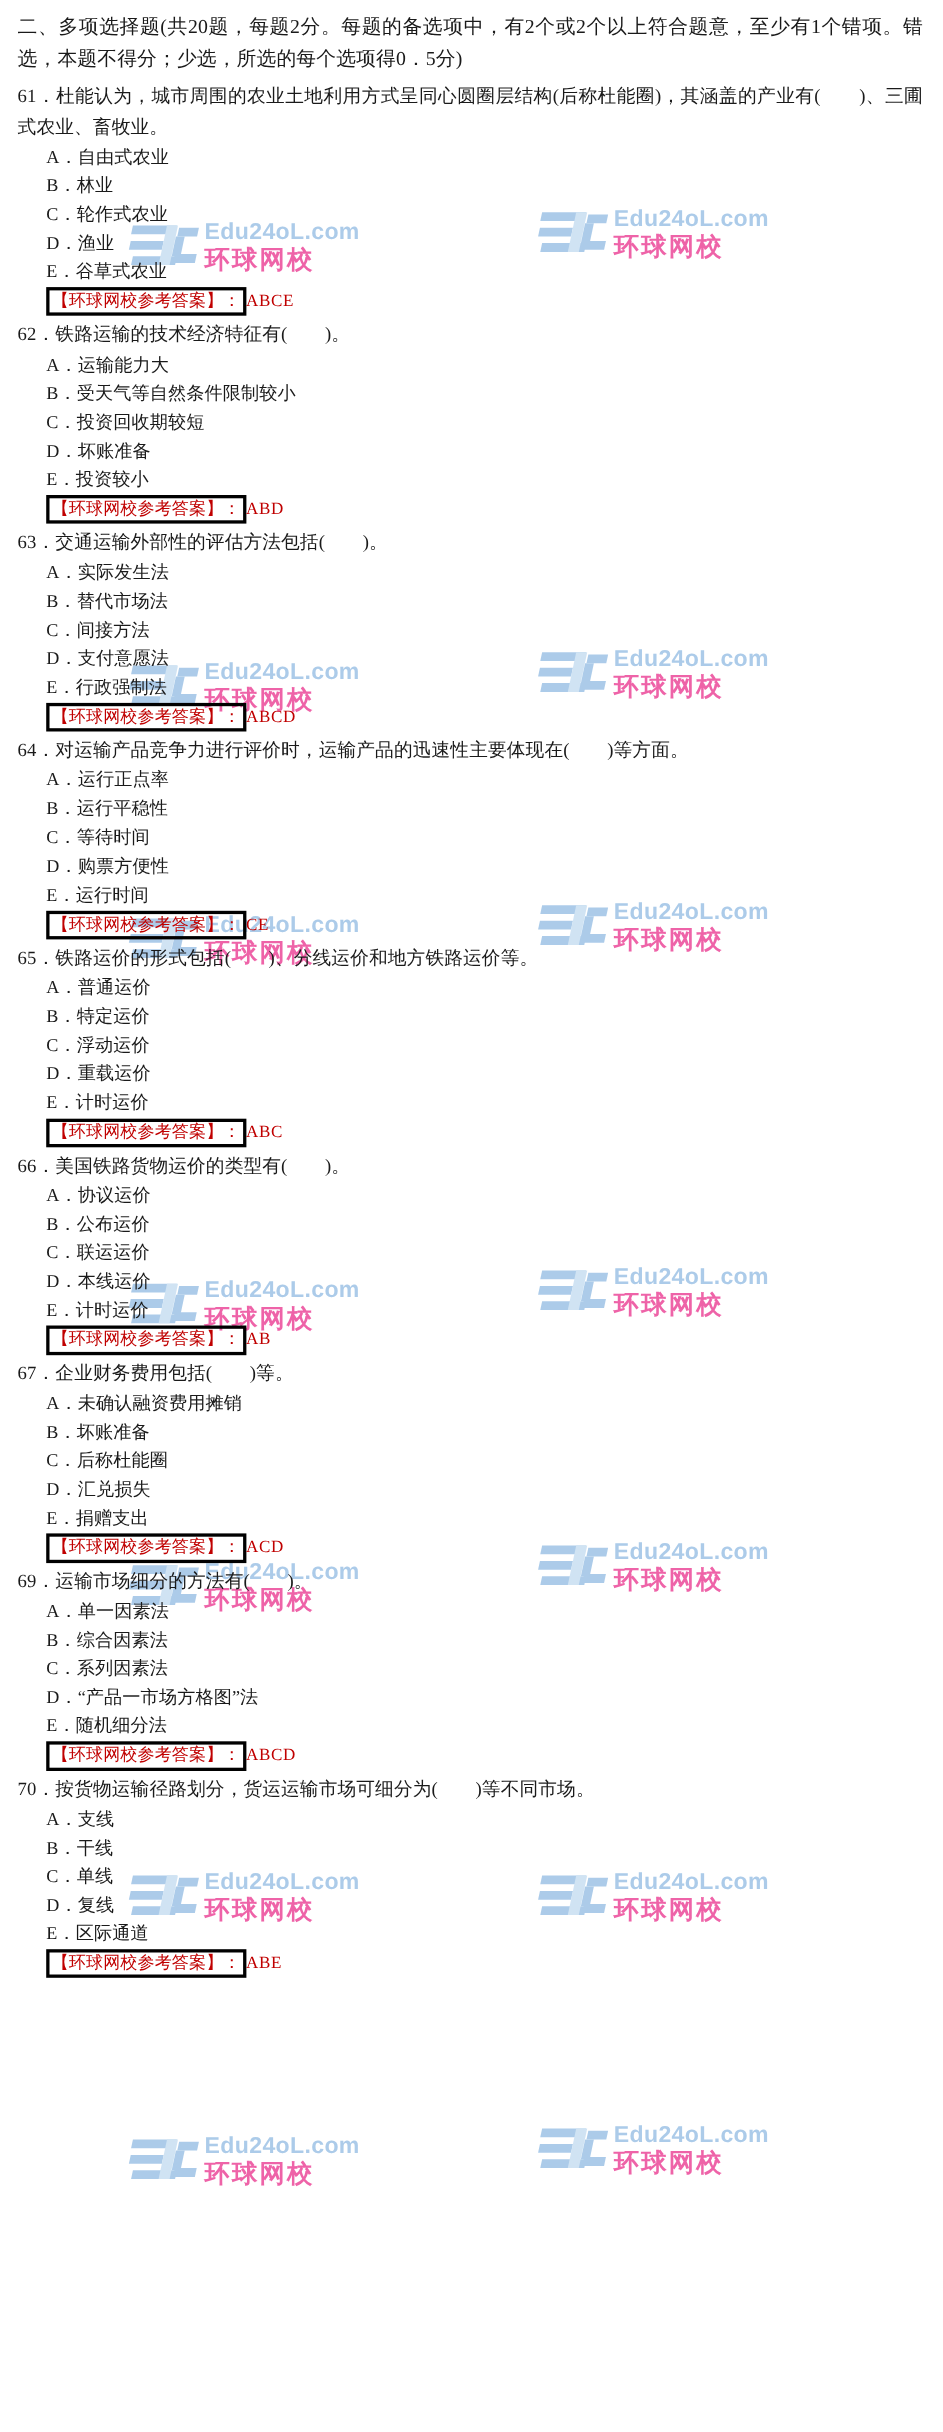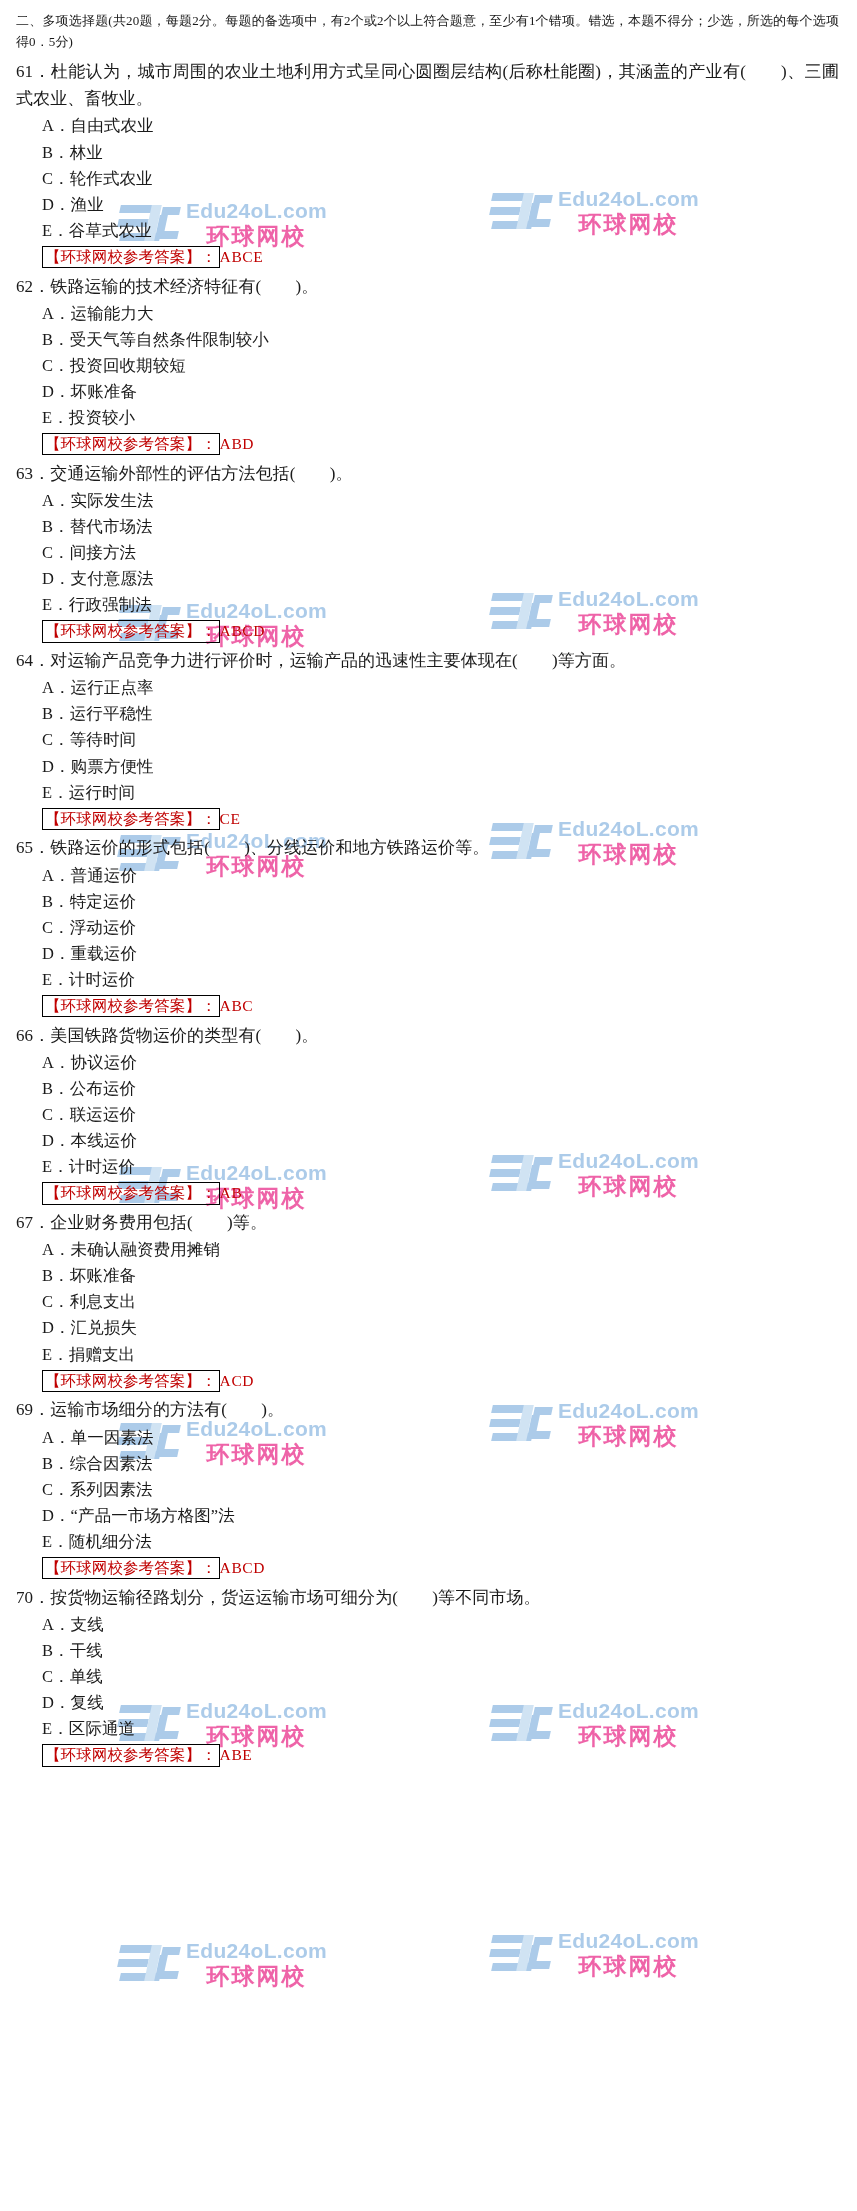--- a/index.html
+++ b/index.html
@@ -15,21 +15,21 @@
   }
   .page {
     position: relative;
     width: 857px;
     min-height: 2211px;
     box-sizing: border-box;
     padding: 10px 18px 14px 16px;
     overflow: hidden;
   }
   .section-intro {
-    font-size: 13px;
+    font-size: 18px;
     line-height: 1.62;
     margin: 0 0 6px 0;
     text-align: justify;
     letter-spacing: 0.1px;
   }
   .q-block {
     margin: 0 0 1px 0;
     position: relative;
     z-index: 3;
     font-family: Liberation Serif, serif;
@@ -53,35 +53,34 @@
   }
   .ans {
     font-size: 15.5px;
     line-height: 1.6;
     margin: 1px 0 3px 0;
     padding-left: 26px;
     color: #c00000;
     letter-spacing: 0.1px;
   }
   .ans .ans-label {
-    border: 1px solid #000000;
+    border: 3px solid #000000;
     padding: 0 2px 1px 2px;
     display: inline-block;
     line-height: 1.25;
   }
   .ans .ans-val {
     letter-spacing: 0.6px;
   }
   
   .wm-layer {
     position: absolute;
     inset: 0;
     z-index: 1;
     pointer-events: none;
-    text-align: center;
   }
   .wm {
     position: absolute;
     display: flex;
     align-items: center;
     opacity: 0.85;
   }
   .wm .wm-logo {
     position: relative;
     width: 62px;
@@ -400,21 +399,21 @@
         <p class="opt">B．公布运价</p>
         <p class="opt">C．联运运价</p>
         <p class="opt">D．本线运价</p>
         <p class="opt">E．计时运价</p>
         <p class="ans"><span class="ans-label">【环球网校参考答案】：</span><span class="ans-val">AB</span></p>
       </div>
       <div class="q-block">
         <p class="q-stem"><span class="q-num">67．</span><span>企业财务费用包括(　　)等。</span></p>
         <p class="opt">A．未确认融资费用摊销</p>
         <p class="opt">B．坏账准备</p>
-        <p class="opt">C．利息支出</p>
+        <p class="opt">C．后称杜能圈</p>
         <p class="opt">D．汇兑损失</p>
         <p class="opt">E．捐赠支出</p>
         <p class="ans"><span class="ans-label">【环球网校参考答案】：</span><span class="ans-val">ACD</span></p>
       </div>
       <div class="q-block">
         <p class="q-stem"><span class="q-num">69．</span><span>运输市场细分的方法有(　　)。</span></p>
         <p class="opt">A．单一因素法</p>
         <p class="opt">B．综合因素法</p>
         <p class="opt">C．系列因素法</p>
         <p class="opt">D．“产品一市场方格图”法</p>

